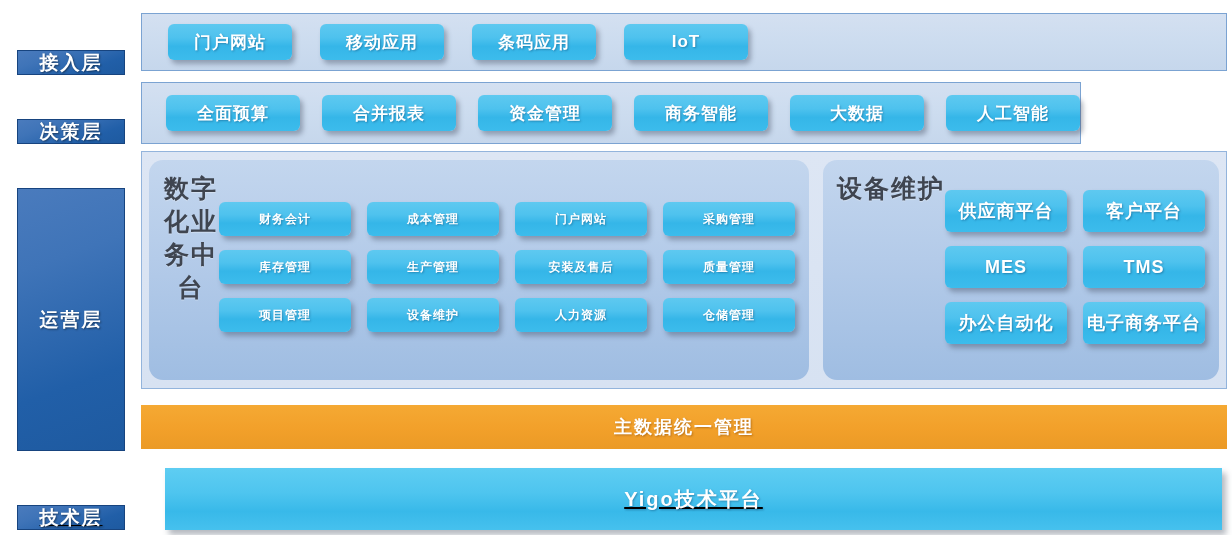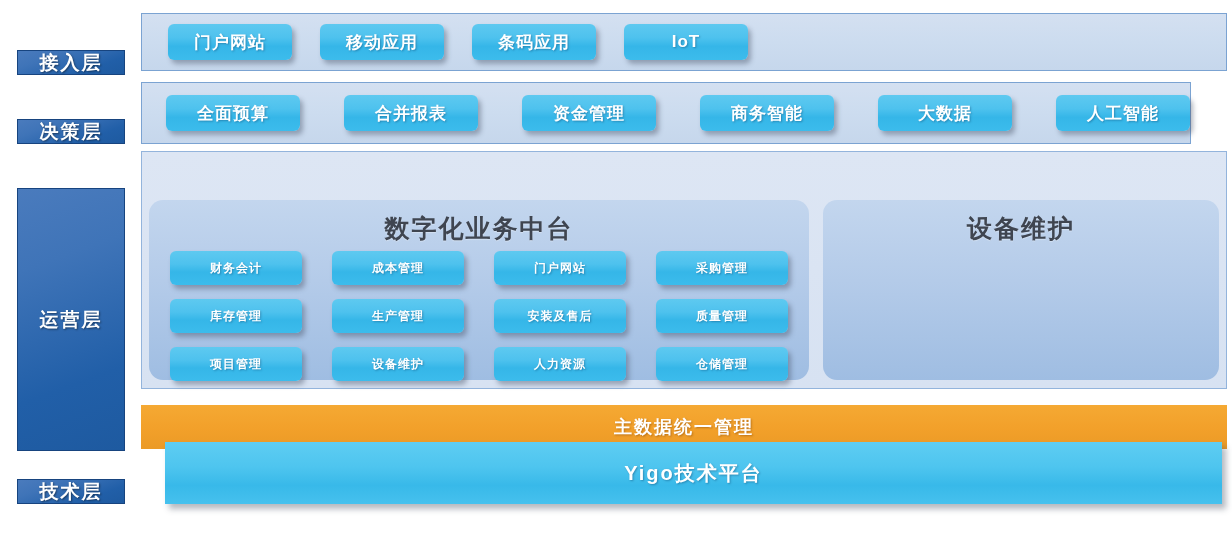--- a/index.html
+++ b/index.html
@@ -88,22 +88,21 @@
     padding: 8px 7px;
     gap: 14px;
     height: 100%;
   }
   .panel {
     border-radius: 14px;
     background: linear-gradient(180deg, #c3d6ee 0%, #b4cbe9 45%, #9fbde2 100%);
     box-sizing: border-box;
     padding: 8px 14px 14px 14px;
     display: flex;
-    flex-direction: column;
-    margin-top: 40px;
+    flex-direction: row;
   }
   .panel.mid { flex: 0 0 660px; }
   .panel.front { flex: 1 1 auto; }
   .panel-title {
     color: #3f4550;
     font-size: 25px;
     font-weight: bold;
     text-align: center;
     letter-spacing: 2px;
     margin: 4px 0 6px 0;
@@ -166,21 +165,21 @@
         <div class="pill">移动应用</div>
         <div class="pill">条码应用</div>
         <div class="pill">IoT</div>
       </div>
     </div>
   </div>
 
   <div class="layer-row" style="left:0; top:82px; width:1028px; height:62px;">
     <div class="layer-label">决策层</div>
     <div class="layer-body" style="margin-right:5px;">
-      <div class="band decision" style="height:62px;gap:44px;">
+      <div class="band decision" style="height:62px;">
         <div class="pill">全面预算</div>
         <div class="pill">合并报表</div>
         <div class="pill">资金管理</div>
         <div class="pill">商务智能</div>
         <div class="pill">大数据</div>
         <div class="pill">人工智能</div>
       </div>
     </div>
   </div>
 
@@ -205,32 +204,40 @@
               <div class="pill">质量管理</div>
               <div class="pill">项目管理</div>
               <div class="pill">设备维护</div>
               <div class="pill">人力资源</div>
               <div class="pill">仓储管理</div>
             </div>
           </div>
 
           <div class="panel front">
             <div class="panel-title">设备维护</div>
+            <div class="grid">
+              <div class="pill">供应商平台</div>
+              <div class="pill">客户平台</div>
+              <div class="pill">MES</div>
+              <div class="pill">TMS</div>
+              <div class="pill">办公自动化</div>
+              <div class="pill">电子商务平台</div>
+            </div>
           </div>
 
         </div>
       </div>
 
       <div style="height:44px; margin-top:16px;border-radius:13px;">
         <div class="mdm-bar">主数据统一管理</div>
       </div>
 
     </div>
   </div>
 
-  <div class="layer-row" style="left:0; top:442px; width:1232px; height:62px;">
+  <div class="layer-row" style="left:0; top:468px; width:1232px; height:62px;text-decoration:underline;">
     <div class="layer-label">技术层</div>
     <div class="layer-body" style="margin-right:10px;">
       <div class="tech-bar">Yigo技术平台</div>
     </div>
   </div>
 
 </div>
 
 </body></html>

